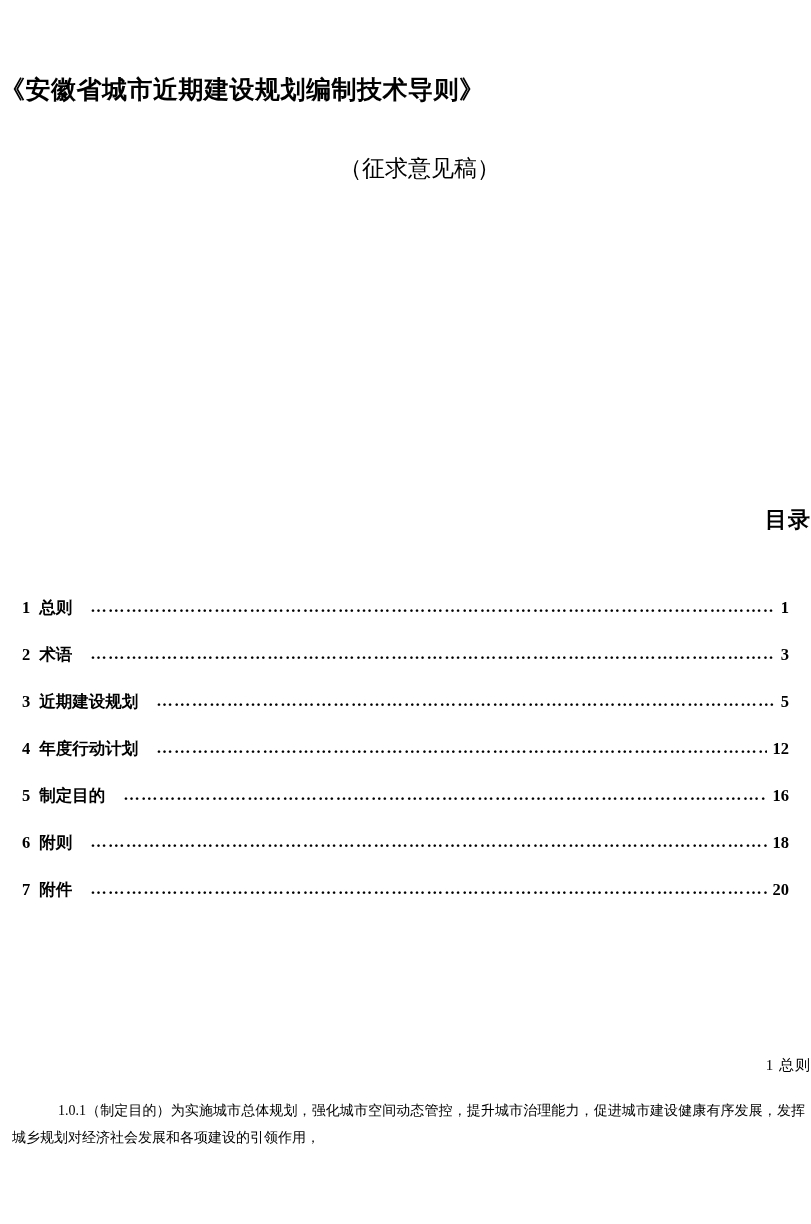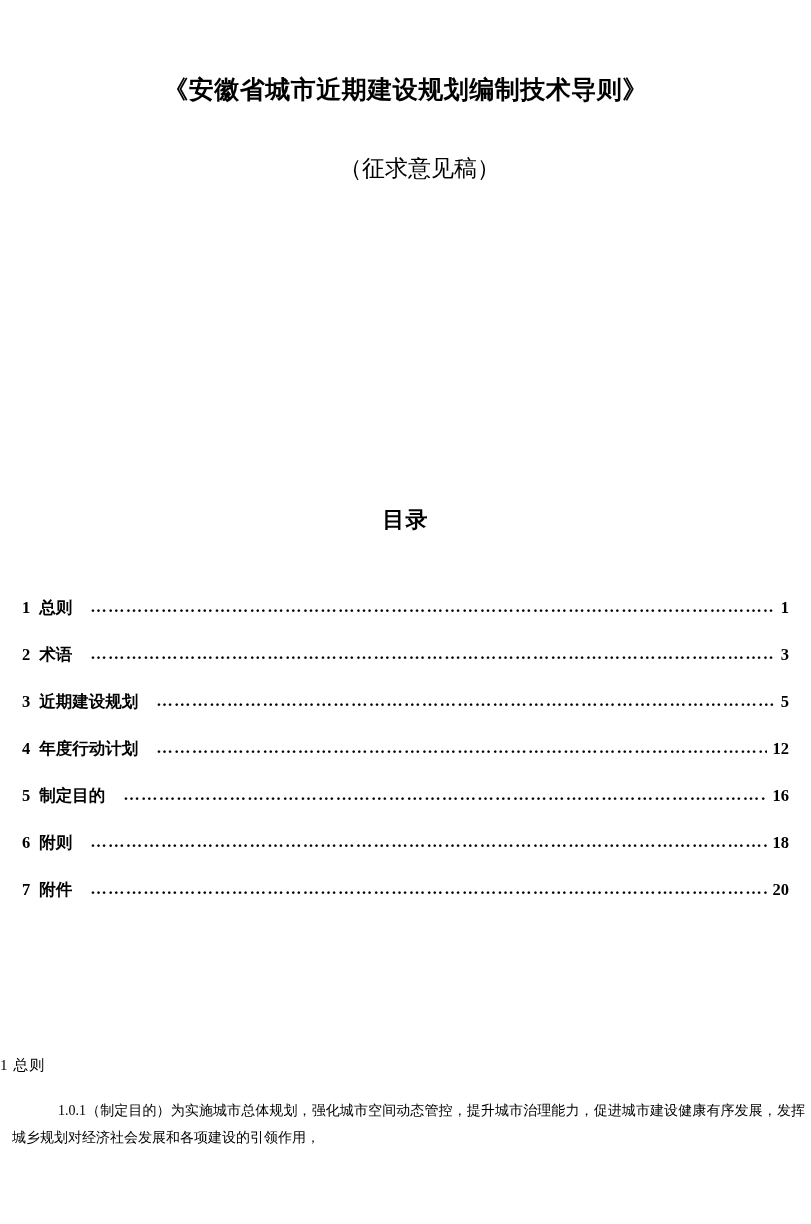--- a/index.html
+++ b/index.html
@@ -11,37 +11,36 @@
     position: relative;
     width: 811px;
     height: 1224px;
     background: #ffffff;
     font-family: "Liberation Serif", "DejaVu Serif", serif;
     color: #000000;
     overflow: hidden;
     box-sizing: border-box;
   }
   .doc-title {
-    text-align: center;
     font-size: 25px;
     font-weight: bold;
     letter-spacing: 0.5px;
     margin-top: 72px;
     line-height: 1.4;
   }
   .doc-subtitle {
     text-align: center;
     font-size: 23px;
     font-weight: normal;
     margin-top: 46px;
     line-height: 1.4;
     padding-left: 28px;
   }
   .toc-heading {
-    text-align: center;
+    text-align: right;
     font-size: 22px;
     font-weight: bold;
     margin-top: 320px;
     letter-spacing: 1px;
   }
   .toc {
     margin-top: 62px;
     padding: 0 22px 0 22px;
   }
   .toc-row {
@@ -67,21 +66,21 @@
     color: #000;
     margin: 0 2px;
     position: relative;
     top: -1px;
   }
   .toc-page {
     margin-left: 4px;
     text-align: right;
   }
   .section-head {
-    text-align: left;
+    text-align: right;
     font-size: 15px;
     margin-top: 155px;
     letter-spacing: 1px;
   }
   .body-para {
     font-size: 14px;
     line-height: 1.95;
     margin-top: 22px;
     padding: 0 6px 0 12px;
     text-align: justify;

